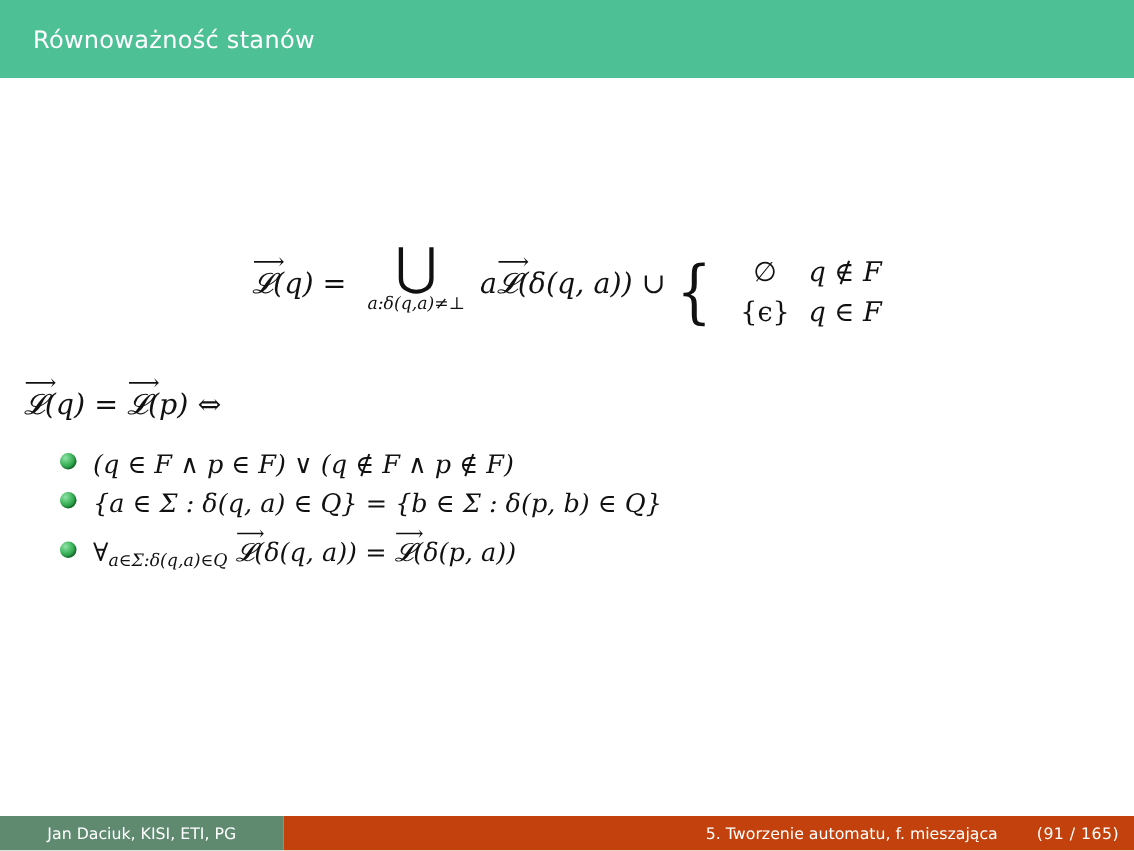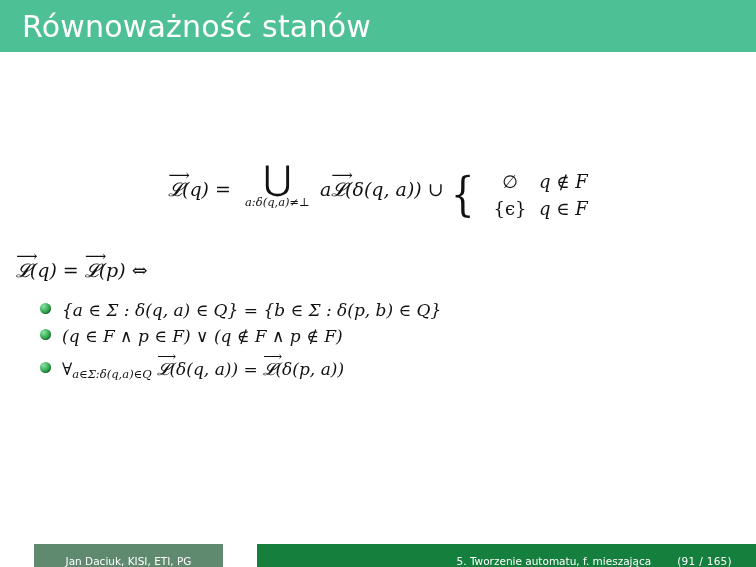--- a/index.html
+++ b/index.html
@@ -20,21 +20,21 @@
     position: absolute;
     left: 0; top: 0;
     width: 756px;
     height: 52px;
     background: #4ec096;
     display: flex;
     align-items: center;
   }
   .slide-title {
     color: #ffffff;
-    font-size: 30px;
+    font-size: 16px;
     font-family: "DejaVu Sans", sans-serif;
     font-weight: normal;
     letter-spacing: 0.2px;
     padding-left: 22px;
   }
 
   
   .slide-body {
     position: absolute;
     left: 0; top: 52px;
@@ -184,43 +184,42 @@
   .slide-footer {
     position: absolute;
     left: 0; bottom: 0;
     width: 756px;
     height: 23px;
     display: flex;
   }
   .foot-seg {
     height: 23px;
     display: flex;
-    align-items: flex-end;
+    align-items: center;
     color: #ffffff;
     font-size: 10.5px;
     font-family: "DejaVu Sans", sans-serif;
     white-space: nowrap;
     overflow: hidden;
-    margin-left: 34px;
   }
   .foot-author {
     width: 189px;
     background: #5f8a70;
     justify-content: center;
   }
   .foot-subject {
     width: 242px;
     background: #6fb893;
     justify-content: center;
   }
   .foot-section {
     flex: 1;
-    background: #15803d;
+    background: #c2410c;
     justify-content: flex-end;
-    padding-right: 24px;
+    padding-right: 10px;
   }
   .foot-section .sec-title { margin-right: 26px; }
   .foot-section .page-no { letter-spacing: 0.3px; }
 </style>
 </head>
 <body>
 
 <div class="slide-header">
   <span class="slide-title">Równoważność stanów</span>
 </div>
@@ -262,26 +261,26 @@
 
   <div class="eq-line2 math">
     <span class="vecL"><span class="arw">⟶</span><span class="lsym">𝓛</span></span><span>(q) =</span>
     <span class="vecL"><span class="arw">⟶</span><span class="lsym">𝓛</span></span><span>(p) ⇔</span>
   </div>
 
   <div class="bullet-list">
 
     <div class="bullet-item">
       <span class="ball"></span>
-      <span class="bullet-text math">{a ∈ Σ : δ(q, a) ∈ Q} = {b ∈ Σ : δ(p, b) ∈ Q}</span>
+      <span class="bullet-text math">(q ∈ F ∧ p ∈ F) ∨ (q ∉ F ∧ p ∉ F)</span>
     </div>
 
     <div class="bullet-item">
       <span class="ball"></span>
-      <span class="bullet-text math">(q ∈ F ∧ p ∈ F) ∨ (q ∉ F ∧ p ∉ F)</span>
+      <span class="bullet-text math">{a ∈ Σ : δ(q, a) ∈ Q} = {b ∈ Σ : δ(p, b) ∈ Q}</span>
     </div>
 
     <div class="bullet-item spaced">
       <span class="ball"></span>
       <span class="bullet-text math">
         <span class="up">∀</span><span class="sub-small">a∈Σ:δ(q,a)∈Q</span>
         <span class="vecL"><span class="arw">⟶</span><span class="lsym">𝓛</span></span><span>(δ(q, a)) =</span>
         <span class="vecL"><span class="arw">⟶</span><span class="lsym">𝓛</span></span><span>(δ(p, a))</span>
       </span>
     </div>

